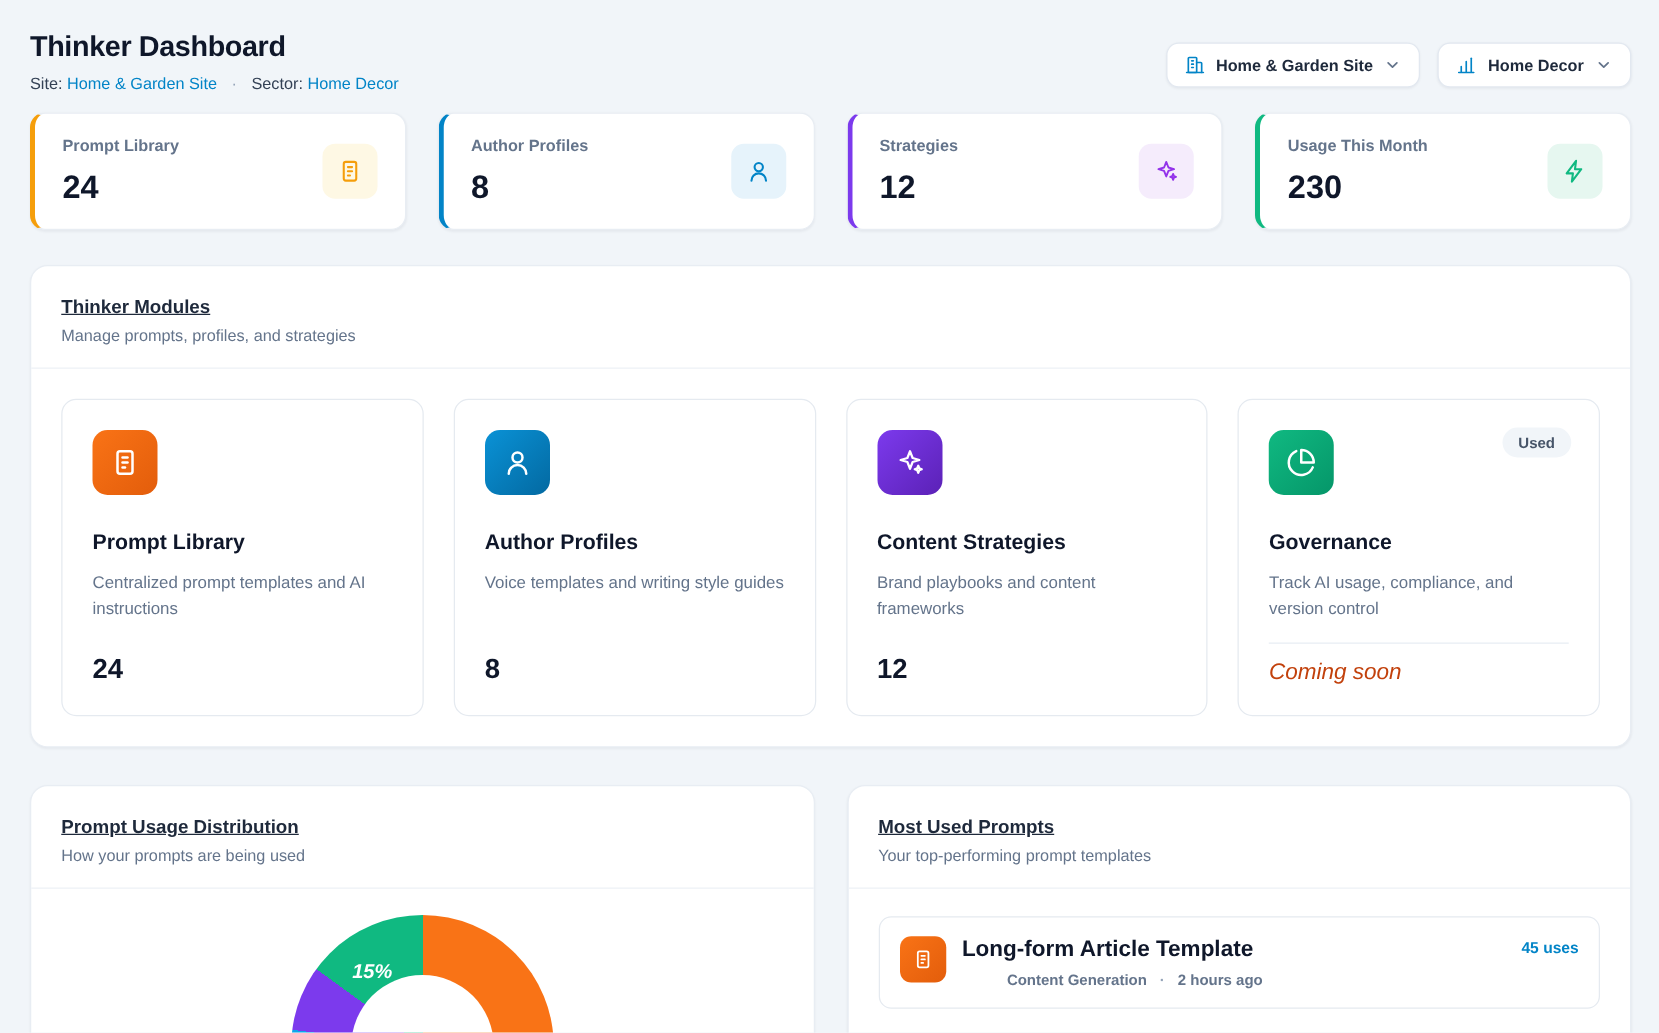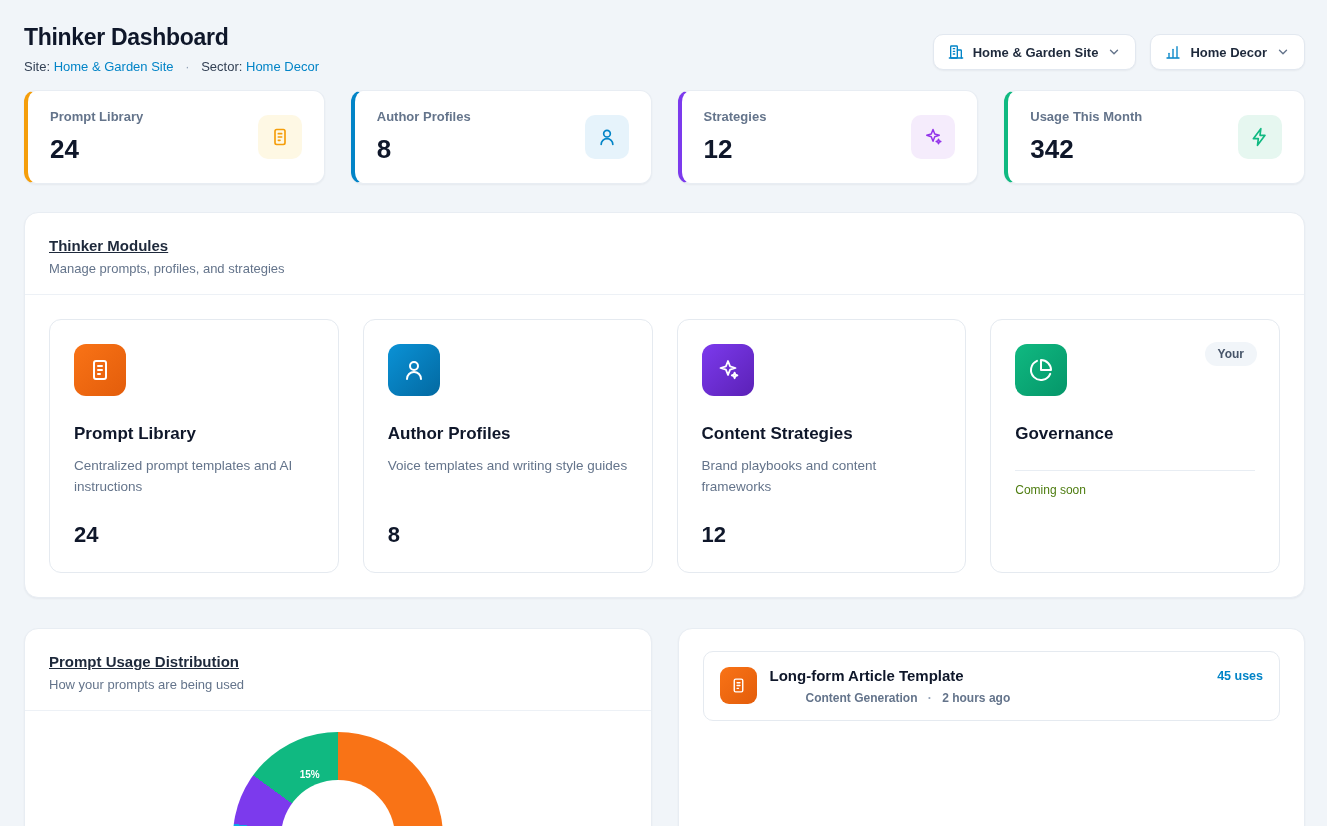--- a/index.html
+++ b/index.html
@@ -71,41 +71,41 @@
   .mg-purple { background:linear-gradient(135deg,#7c3aed,#5b21b6); }
   .mg-green  { background:linear-gradient(135deg,#10b981,#059669); }
   .module-title { font-size:17px; font-weight:800; color:#0f172a; margin-bottom:12px; }
   .module-desc { font-size:13.5px; line-height:1.55; color:#64748b; flex:1; }
   .module-count { font-size:22px; font-weight:800; color:#0f172a; margin-top:14px; }
   .soon-badge {
     position:absolute; top:22px; right:22px; background:#f1f5f9; color:#475569;
     font-size:12px; font-weight:700; padding:5px 13px; border-radius:999px;
   }
   .module-divider { border:none; border-top:1px solid #e8edf3; margin:14px 0 12px; }
-  .coming-soon { font-size:12px; color:#4d7c0f; }
+  .coming-soon { font-size:18px; color:#c2410c;font-style:italic; }
 
   
   .bottom-grid { display:grid; grid-template-columns:1fr 1fr; gap:26px; }
   .bottom-card { height:440px; }
   .donut-wrap { display:flex; justify-content:center; padding-top:21px; }
   .donut { width:210px; height:210px; border-radius:50%; position:relative; }
   .donut::after { content:""; position:absolute; inset:48px; background:#fff; border-radius:50%; }
-  .donut-label { position:absolute; left:67px; top:37px; color:#fff; font-size:10px; font-weight:700; z-index:1; }
+  .donut-label { position:absolute; left:49px; top:37px; color:#fff; font-size:16px; font-weight:700; z-index:1;font-style:italic; }
 
   .prompt-list { padding:22px 24px; }
   .prompt-item {
     display:flex; align-items:flex-start; gap:13px; border:1px solid #e5eaf0;
     border-radius:10px; padding:15px 16px; cursor:pointer; background:#fff;
   }
   .prompt-item-icon {
     width:37px; height:37px; border-radius:9px; flex:0 0 auto;
     display:flex; align-items:center; justify-content:center; color:#fff;
   }
   .prompt-item-icon svg { width:17px; height:17px; }
-  .prompt-item-title { font-size:15px; font-weight:800; color:#0f172a; margin-bottom:7px; }
+  .prompt-item-title { font-size:18px; font-weight:800; color:#0f172a; margin-bottom:7px; }
   .prompt-item-meta { font-size:12px; color:#64748b; font-weight:600;padding-left:36px; }
   .prompt-item-meta .sep { margin:0 7px; color:#94a3b8; }
   .prompt-item-uses { margin-left:auto; font-size:12.5px; font-weight:700; color:#0284c7; padding-top:2px; white-space:nowrap; }
 </style>
 </head>
 <body>
 
 <div class="page">
 
   <div class="header-row">
@@ -190,21 +190,21 @@
       <div class="stat-icon ibg-purple">
         <svg viewBox="0 0 24 24" fill="none" stroke="currentColor" stroke-width="1.8" stroke-linejoin="round">
             <path d="M12 3l2.1 5.4L19.5 10l-5.4 1.6L12 17l-2.1-5.4L4.5 10l5.4-1.6L12 3z"></path>
             <path d="M18.6 14.6l.8 2 2 .8-2 .8-.8 2-.8-2-2-.8 2-.8.8-2z"></path>
           </svg>
       </div>
     </div>
     <div class="stat-card accent-green">
       <div>
         <div class="stat-label">Usage This Month</div>
-        <div class="stat-value">342</div>
+        <div class="stat-value">230</div>
       </div>
       <div class="stat-icon ibg-green">
         <svg viewBox="0 0 24 24" fill="none" stroke="currentColor" stroke-width="2" stroke-linejoin="round">
             <path d="M13 2L4 14h6l-1 8 9-12h-6l1-8z"></path>
           </svg>
       </div>
     </div>
   </div>
 
   <div class="panel modules-panel">
@@ -246,28 +246,29 @@
               <path d="M12 3l2.1 5.4L19.5 10l-5.4 1.6L12 17l-2.1-5.4L4.5 10l5.4-1.6L12 3z"></path>
               <path d="M18.6 14.6l.8 2 2 .8-2 .8-.8 2-.8-2-2-.8 2-.8.8-2z"></path>
             </svg>
         </div>
         <div class="module-title">Content Strategies</div>
         <div class="module-desc">Brand playbooks and content frameworks</div>
         <div class="module-count">12</div>
       </div>
 
       <div class="module-card">
-        <span class="soon-badge">Your</span>
+        <span class="soon-badge">Used</span>
         <div class="module-icon mg-green">
           <svg viewBox="0 0 24 24" fill="none" stroke="currentColor" stroke-width="2" stroke-linecap="round" stroke-linejoin="round">
               <path d="M21.21 15.89A10 10 0 1 1 8 2.83"></path>
               <path d="M22 12A10 10 0 0 0 12 2v10z"></path>
             </svg>
         </div>
         <div class="module-title">Governance</div>
+        <div class="module-desc">Track AI usage, compliance, and version control</div>
         <hr class="module-divider">
         <div class="coming-soon">Coming soon</div>
       </div>
 
     </div>
   </div>
 
   <div class="bottom-grid">
 
     <div class="panel bottom-card">
@@ -276,20 +277,24 @@
         <div class="panel-subtitle">How your prompts are being used</div>
       </div>
       <div class="donut-wrap">
         <div class="donut" style="background: conic-gradient(rgb(249, 115, 22) 0%, rgb(249, 115, 22) 50%, rgb(14, 165, 233) 50%, rgb(14, 165, 233) 77%, rgb(124, 58, 237) 77%, rgb(124, 58, 237) 85%, rgb(16, 185, 129) 85%, rgb(16, 185, 129) 100%);">
           <span class="donut-label">15%</span>
         </div>
       </div>
     </div>
 
     <div class="panel bottom-card">
+      <div class="panel-header">
+        <div class="panel-title">Most Used Prompts</div>
+        <div class="panel-subtitle">Your top-performing prompt templates</div>
+      </div>
       <div class="prompt-list">
         <div class="prompt-item">
           <div class="prompt-item-icon mg-orange">
             <svg viewBox="0 0 24 24" fill="none" stroke="currentColor" stroke-width="2" stroke-linecap="round" stroke-linejoin="round">
                 <path d="M16 3H8a2 2 0 0 0-2 2v14a2 2 0 0 0 2 2h8a2 2 0 0 0 2-2V5a2 2 0 0 0-2-2z"></path>
                 <path d="M10 8h4"></path>
                 <path d="M10 12h4"></path>
                 <path d="M10 16h2"></path>
               </svg>
           </div>

